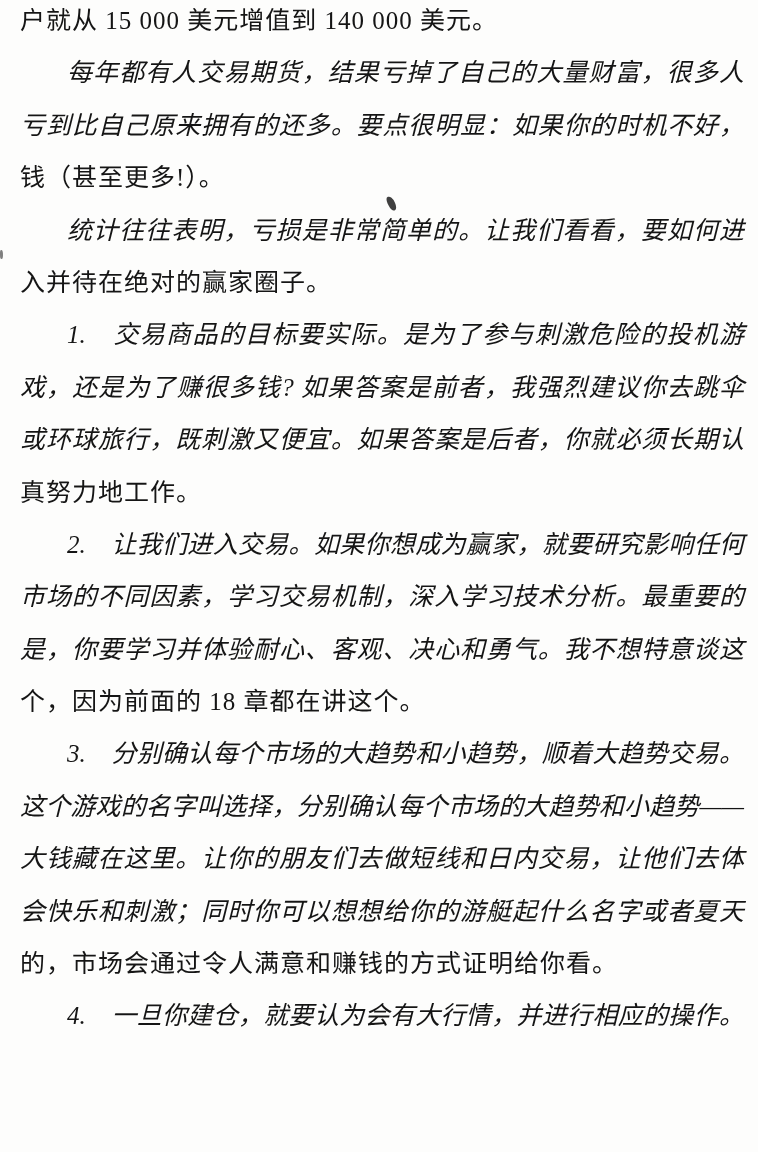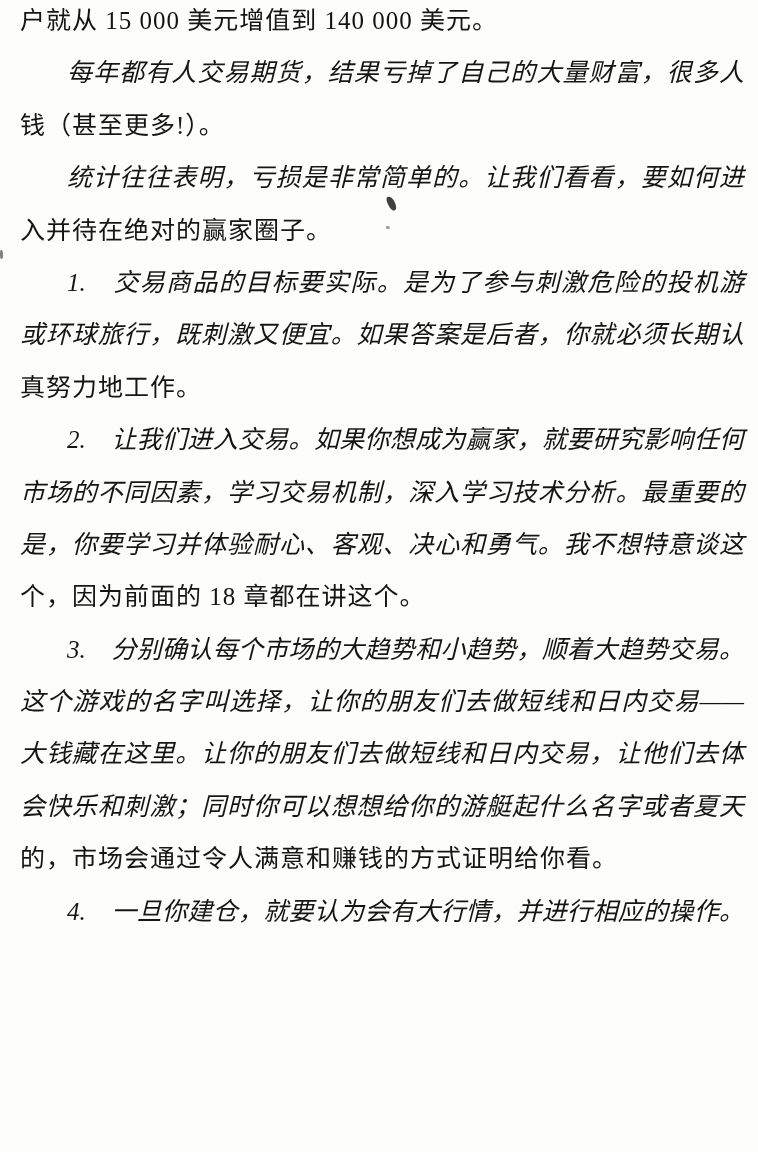--- a/index.html
+++ b/index.html
@@ -51,32 +51,34 @@
     border-radius: 40% 60% 50% 50%;
   }
 </style>
 </head>
 <body>
 
 <div class="page">
   <div class="text-column" id="text-column">
       <div class="line nj">户就从 15 000 美元增值到 140 000 美元。</div>
       <div class="line j ind">每年都有人交易期货，结果亏掉了自己的大量财富，很多人</div>
+      <div class="line j">亏到比自己原来拥有的还多。要点很明显：如果你的时机不好，</div>
       <div class="line nj">钱（甚至更多!）。</div>
       <div class="line j ind">统计往往表明，亏损是非常简单的。让我们看看，要如何进</div>
       <div class="line nj">入并待在绝对的赢家圈子。</div>
       <div class="line j ind">1.　交易商品的目标要实际。是为了参与刺激危险的投机游</div>
+      <div class="line j">戏，还是为了赚很多钱? 如果答案是前者，我强烈建议你去跳伞</div>
       <div class="line j">或环球旅行，既刺激又便宜。如果答案是后者，你就必须长期认</div>
       <div class="line nj">真努力地工作。</div>
       <div class="line j ind">2.　让我们进入交易。如果你想成为赢家，就要研究影响任何</div>
       <div class="line j">市场的不同因素，学习交易机制，深入学习技术分析。最重要的</div>
       <div class="line j">是，你要学习并体验耐心、客观、决心和勇气。我不想特意谈这</div>
       <div class="line nj">个，因为前面的 18 章都在讲这个。</div>
       <div class="line j ind">3.　分别确认每个市场的大趋势和小趋势，顺着大趋势交易。</div>
-      <div class="line j">这个游戏的名字叫选择，让你的朋友们去做短线和日内交易——</div>
+      <div class="line j">这个游戏的名字叫选择，分别确认每个市场的大趋势和小趋势——</div>
       <div class="line j">大钱藏在这里。让你的朋友们去做短线和日内交易，让他们去体</div>
       <div class="line j">会快乐和刺激；同时你可以想想给你的游艇起什么名字或者夏天</div>
       <div class="line nj">的，市场会通过令人满意和赚钱的方式证明给你看。</div>
       <div class="line j ind">4.　一旦你建仓，就要认为会有大行情，并进行相应的操作。</div>
     </div>
   <div id="artifact-layer">
       <span class="artifact" style="left: 388px; top: 196px; width: 7px; height: 15px; opacity: 0.9; transform: rotate(-25deg);"></span>
       <span class="artifact" style="left: 386px; top: 226px; width: 4px; height: 3px; opacity: 0.45; transform: rotate(0deg);"></span>
       <span class="artifact" style="left: 0px; top: 250px; width: 3px; height: 9px; opacity: 0.6; transform: rotate(0deg);"></span>
     </div>

